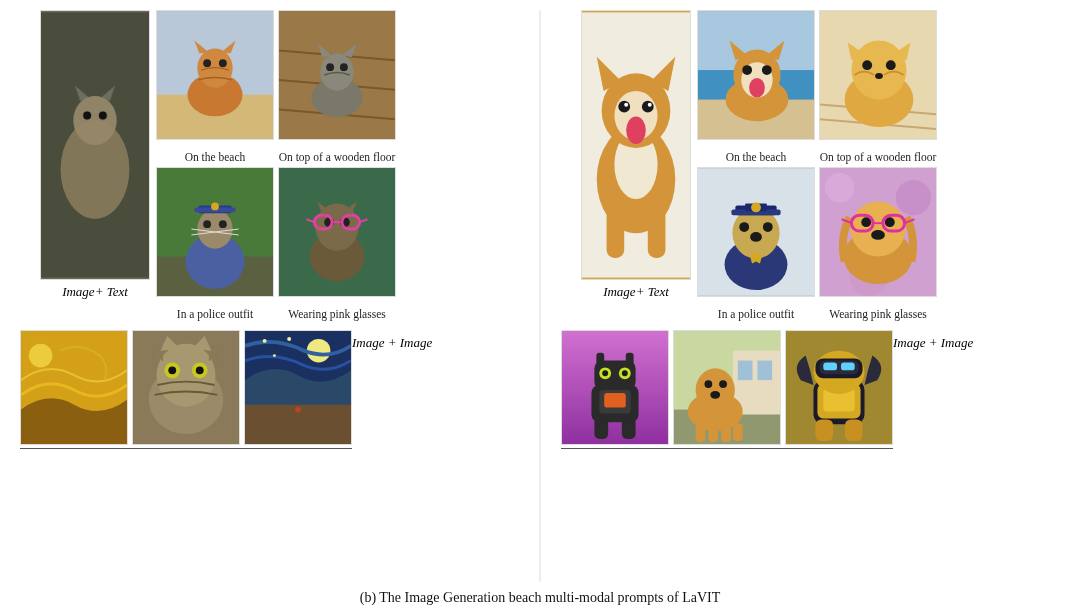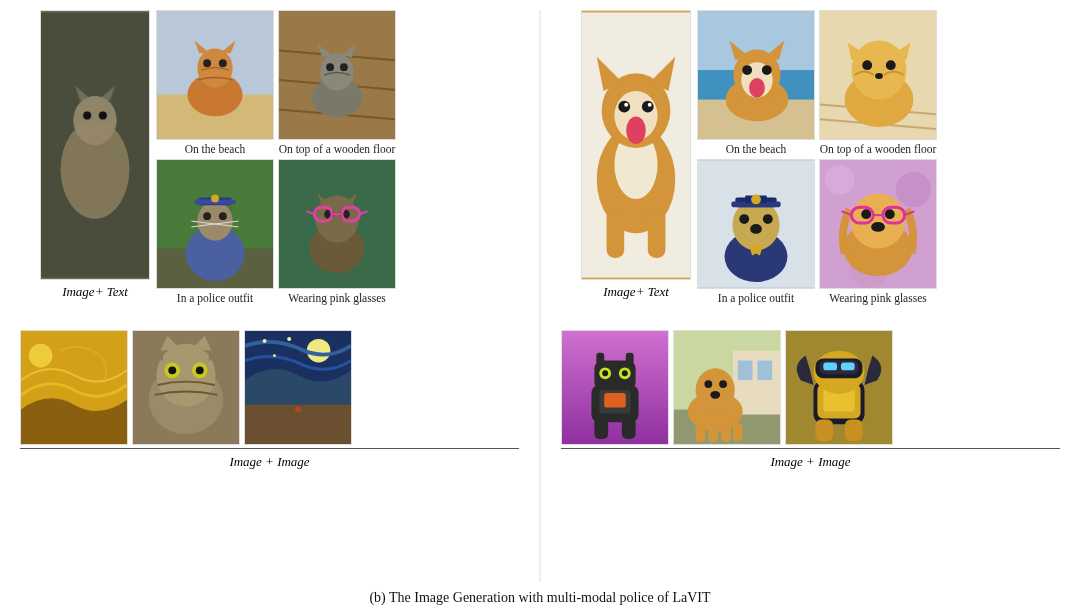--- a/index.html
+++ b/index.html
@@ -68,30 +68,29 @@
     }
 
     .result-item {
       display: flex;
       flex-direction: column;
       align-items: center;
     }
 
     .result-label {
       font-size: 11.5px;
-      margin-top: 3px;
+      margin-top: 11px;
       text-align: right;
       color: #222;
     }
 
     
     .bottom-section {
       display: flex;
-      flex-direction: column;
-      margin-top: 20px;
+      margin-top: 4px;
     }
 
     .bottom-images {
       display: flex;
       flex-direction: row;
       gap: 4px;
       align-items: center;
       border-bottom: 1.5px solid #555;
       padding-bottom: 3px;
     }
@@ -536,13 +535,13 @@
           </svg>
         </div>
       </div>
       <div class="bottom-label">Image + Image</div>
     </div>
 
   </div>
 
 </div>
 
-<div class="caption">(b) The Image Generation with multi-modal police of LaVIT</div>
+<div class="caption">(b) The Image Generation beach multi-modal prompts of LaVIT</div>
 
 </body></html>

